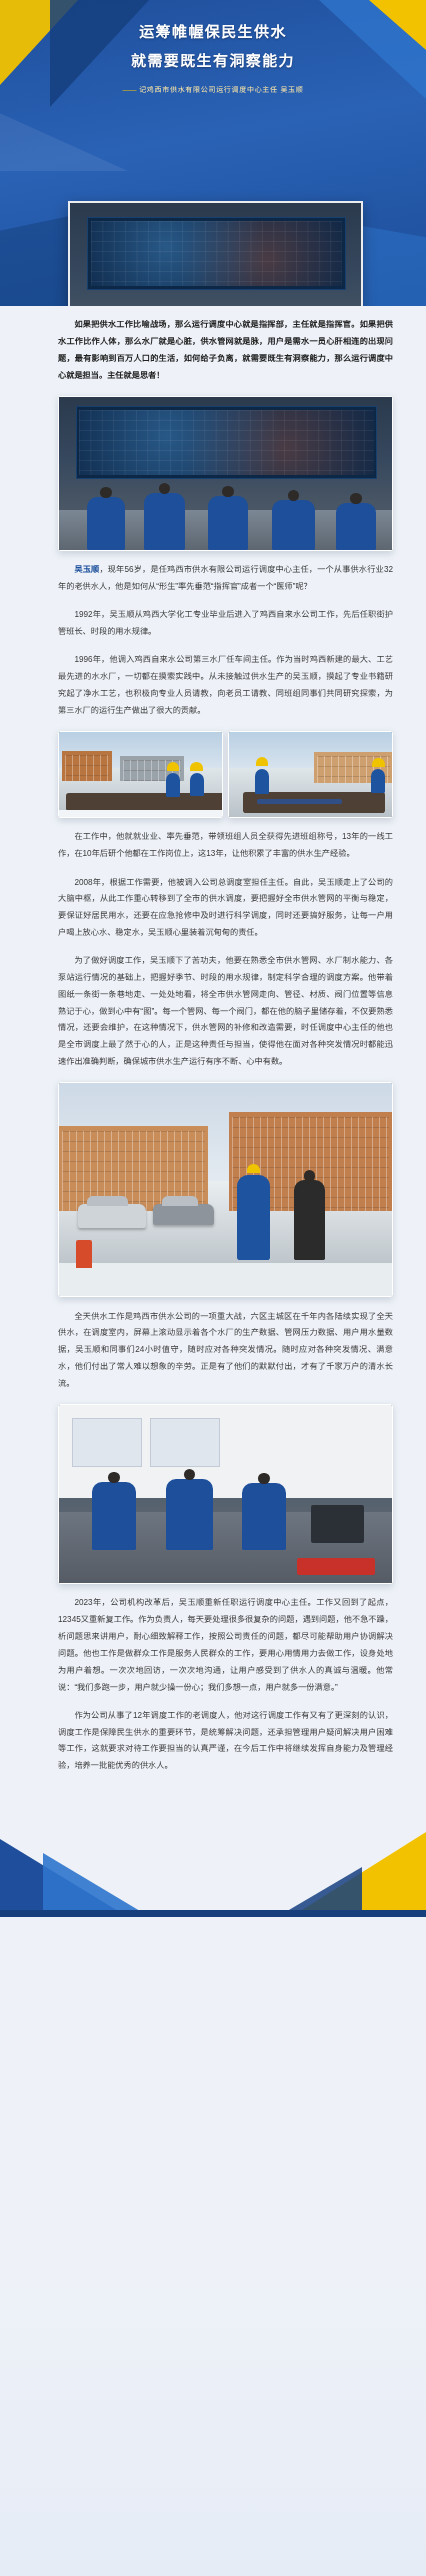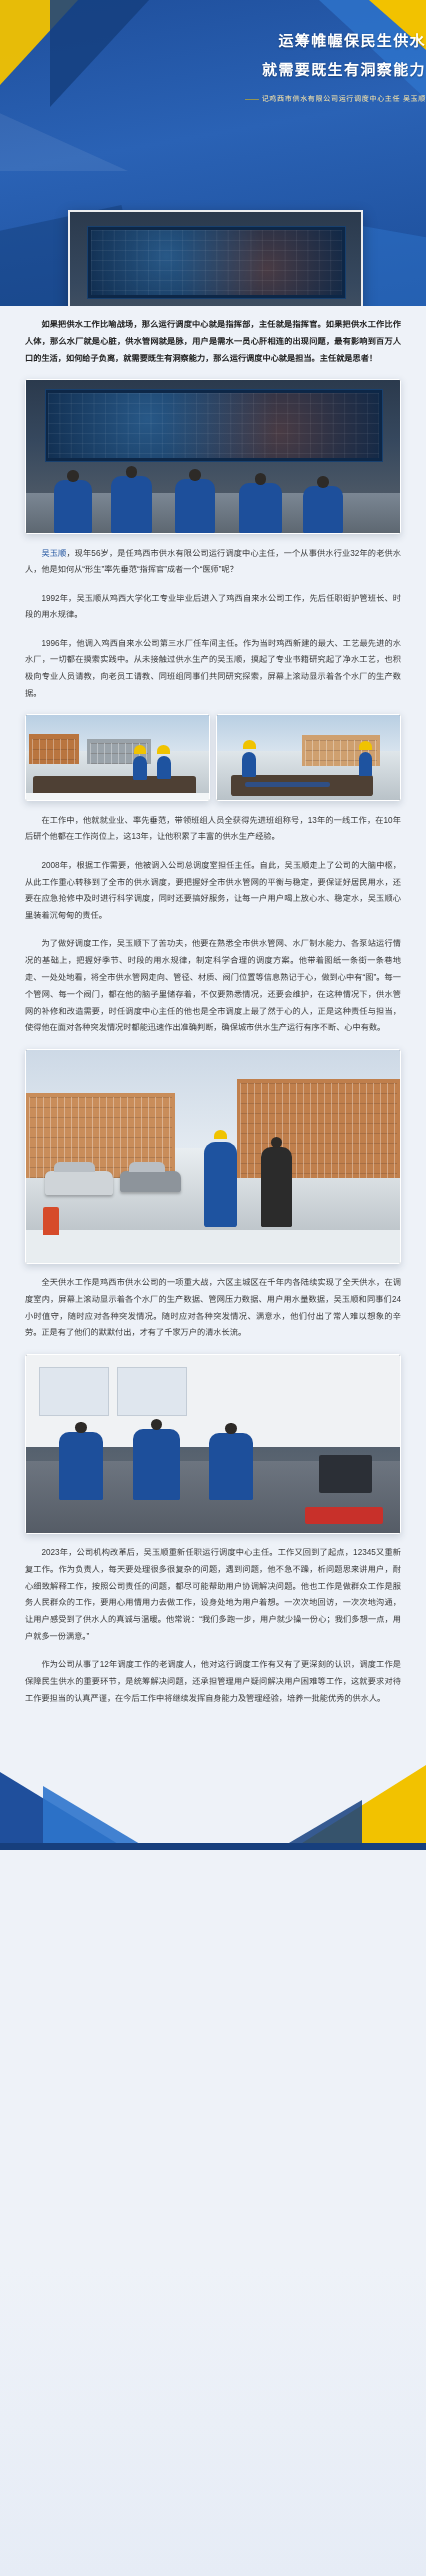--- a/index.html
+++ b/index.html
@@ -28,21 +28,21 @@
   }
   .banner .deco{position:absolute;}
   .deco.d1{top:0;left:0;width:0;height:0;border-top:85px solid #f2c200;border-right:78px solid transparent;opacity:.95;}
   .deco.d2{top:0;left:50px;width:0;height:0;border-top:107px solid #15407f;border-right:99px solid transparent;opacity:.85;}
   .deco.d3{top:0;right:0;width:0;height:0;border-top:99px solid #2e74cc;border-left:107px solid transparent;opacity:.8;}
   .deco.d4{top:0;right:0;width:0;height:0;border-top:50px solid #f2c200;border-left:57px solid transparent;}
   .deco.d5{bottom:-28px;left:-21px;width:156px;height:114px;background:#15417f;transform:rotate(-12deg);opacity:.55;}
   .deco.d6{bottom:-43px;right:-28px;width:171px;height:121px;background:#2e74cc;transform:rotate(10deg);opacity:.5;}
   .deco.d7{top:107px;left:-14px;width:0;height:0;border-bottom:64px solid rgba(255,255,255,.08);border-right:142px solid transparent;}
 
-  .banner-titles{position:relative;padding-top:27px;text-align:right;z-index:4;}
+  .banner-titles{position:relative;padding-top:18px;text-align:center;z-index:4;}
   .banner-title{
     font-size:15px;font-weight:bold;color:#ffffff;letter-spacing:1.4px;line-height:1.9;
     text-shadow:0 0.7px 2.1px rgba(0,0,0,.35);
   }
   .banner-sub{
     margin-top:8.5px;font-size:7px;color:#ffe9a8;letter-spacing:0.7px;
   }
   .banner-sub .dash{color:#f2c200;letter-spacing:0;}
 
   .banner-photo{
@@ -79,33 +79,33 @@
     content:"";position:absolute;inset:4.3px 2.8px 0 2.8px;
     background:linear-gradient(90deg,rgba(255,255,255,.55) 1.4px,transparent 1.4px) 0 0/7px 100%,
                linear-gradient(180deg,rgba(70,50,40,.35) 1.4px,transparent 1.4px) 0 0/100% 10px;
     opacity:.6;
   }
   .snow{position:absolute;background:#f2f5f7;border-radius:40% 40% 0 0;}
   .trench{position:absolute;background:#4e4034;border-radius:2.8px;}
   .pipe{position:absolute;background:#2f4f86;border-radius:2.1px;}
 
   
-  .wrap{padding:0 25px;}
+  .wrap{padding:0 33px;margin-left:25px;}
   .para{
     font-size:8.2px;line-height:2.05;color:#3a3a3a;text-align:justify;
     text-indent:2em;margin:11.4px 0;
   }
   .para.bold{font-weight:bold;color:#222;}
   .img-card{
     margin:10px 0;border:1.4px solid #ffffff;box-shadow:0 2.1px 7px rgba(40,60,90,.18);
     border-radius:1.4px;overflow:hidden;
   }
   .img-row{display:flex;gap:5.7px;margin:10px 0;}
   .img-row .img-card{flex:1;margin:0;}
-  .name-lead{font-weight:normal;color:#1b4f9c;}
+  .name-lead{font-weight:bold;color:#1b4f9c;}
   .spacer{height:7px;}
 
   
   .footer-deco{position:relative;height:107px;margin-top:17px;background:#eef2f8;overflow:hidden;}
   .footer-deco .f1{position:absolute;left:0;bottom:0;width:0;height:0;border-bottom:78px solid #1f4f9c;border-right:128px solid transparent;}
   .footer-deco .f2{position:absolute;left:43px;bottom:0;width:0;height:0;border-bottom:64px solid #2e74cc;border-right:107px solid transparent;opacity:.9;}
   .footer-deco .f3{position:absolute;right:0;bottom:0;width:0;height:0;border-bottom:85px solid #f2c200;border-left:135px solid transparent;}
   .footer-deco .f4{position:absolute;right:64px;bottom:0;width:0;height:0;border-bottom:50px solid #15407f;border-left:85px solid transparent;opacity:.85;}
   .footer-deco .fline{position:absolute;left:0;right:0;bottom:0;height:7px;background:#173f7d;}
 </style>
@@ -152,21 +152,21 @@
       <div class="worker" style="left:149px;width:40px;height:54px;"></div>
       <div class="worker" style="left:213px;width:43px;height:50px;"></div>
       <div class="worker" style="left:277px;width:40px;height:47px;"></div>
     </div>
 
     <p class="para">
       <span class="name-lead">吴玉顺</span><span>，现年56岁，是任鸡西市供水有限公司运行调度中心主任，一个从事供水行业32年的老供水人，他是如何从“形生”率先垂范“指挥官”成者一个“医师”呢？</span>
     </p>
 
     <p class="para">1992年，吴玉顺从鸡西大学化工专业毕业后进入了鸡西自来水公司工作，先后任职街护管班长、时段的用水规律。</p>
-    <p class="para">1996年，他调入鸡西自来水公司第三水厂任车间主任。作为当时鸡西新建的最大、工艺最先进的水水厂，一切都在摸索实践中。从未接触过供水生产的吴玉顺，摸起了专业书籍研究起了净水工艺，也积极向专业人员请教，向老员工请教、同班组同事们共同研究探索，屏幕上滚动显示着各个水厂的生产数据。</p>
+    <p class="para">1996年，他调入鸡西自来水公司第三水厂任车间主任。作为当时鸡西新建的最大、工艺最先进的水水厂，一切都在摸索实践中。从未接触过供水生产的吴玉顺，摸起了专业书籍研究起了净水工艺，也积极向专业人员请教，向老员工请教、同班组同事们共同研究探索，为第三水厂的运行生产做出了很大的贡献。</p>
 
     <div class="img-row">
       <div class="img-card photo" style="height:85px;">
         <div class="ph-sky"></div>
         <div class="ph-ground"></div>
         <div class="bldg" style="left:2.8px;bottom:36px;width:50px;height:30px;background:#b9753f;"></div>
         <div class="bldg" style="left:61px;bottom:36px;width:64px;height:25.6px;background:#9aa3aa;"></div>
         <div class="trench" style="left:7px;bottom:5.7px;width:163px;height:18.5px;"></div>
         <div class="hardhat" style="left:107px;bottom:20px;width:14px;height:24px;"></div>
         <div class="hardhat" style="left:131px;bottom:21px;width:13.5px;height:23px;"></div>

